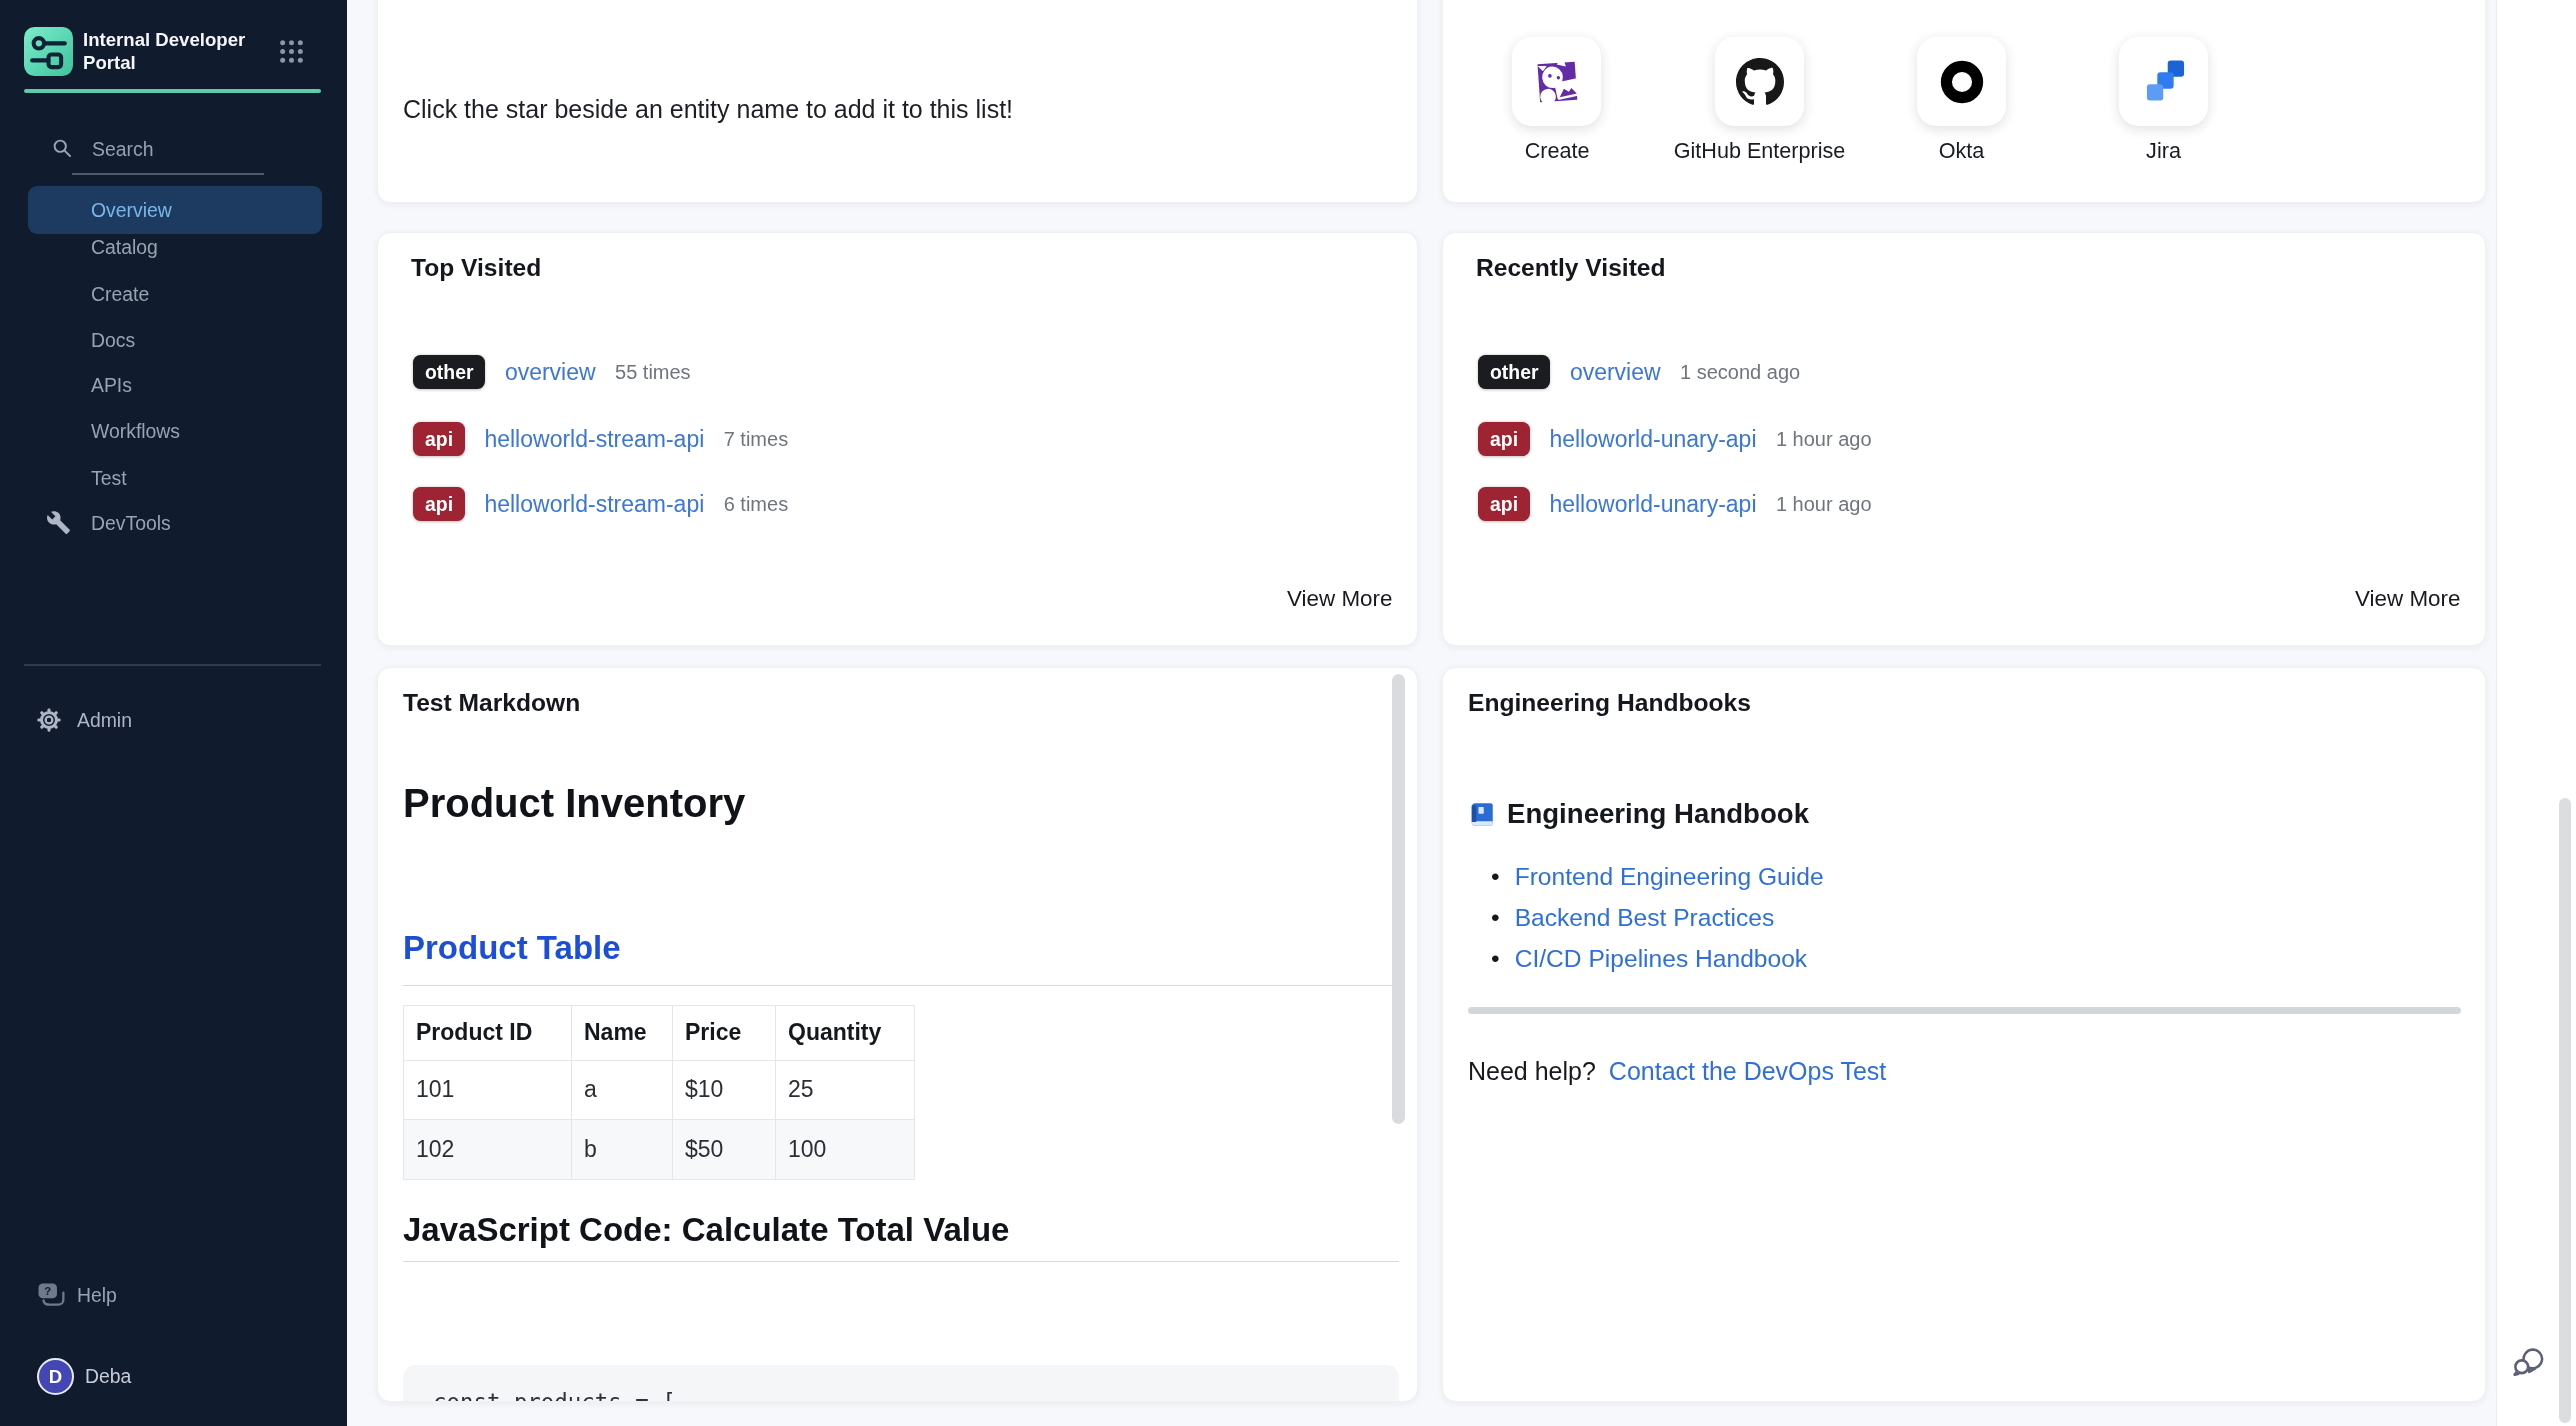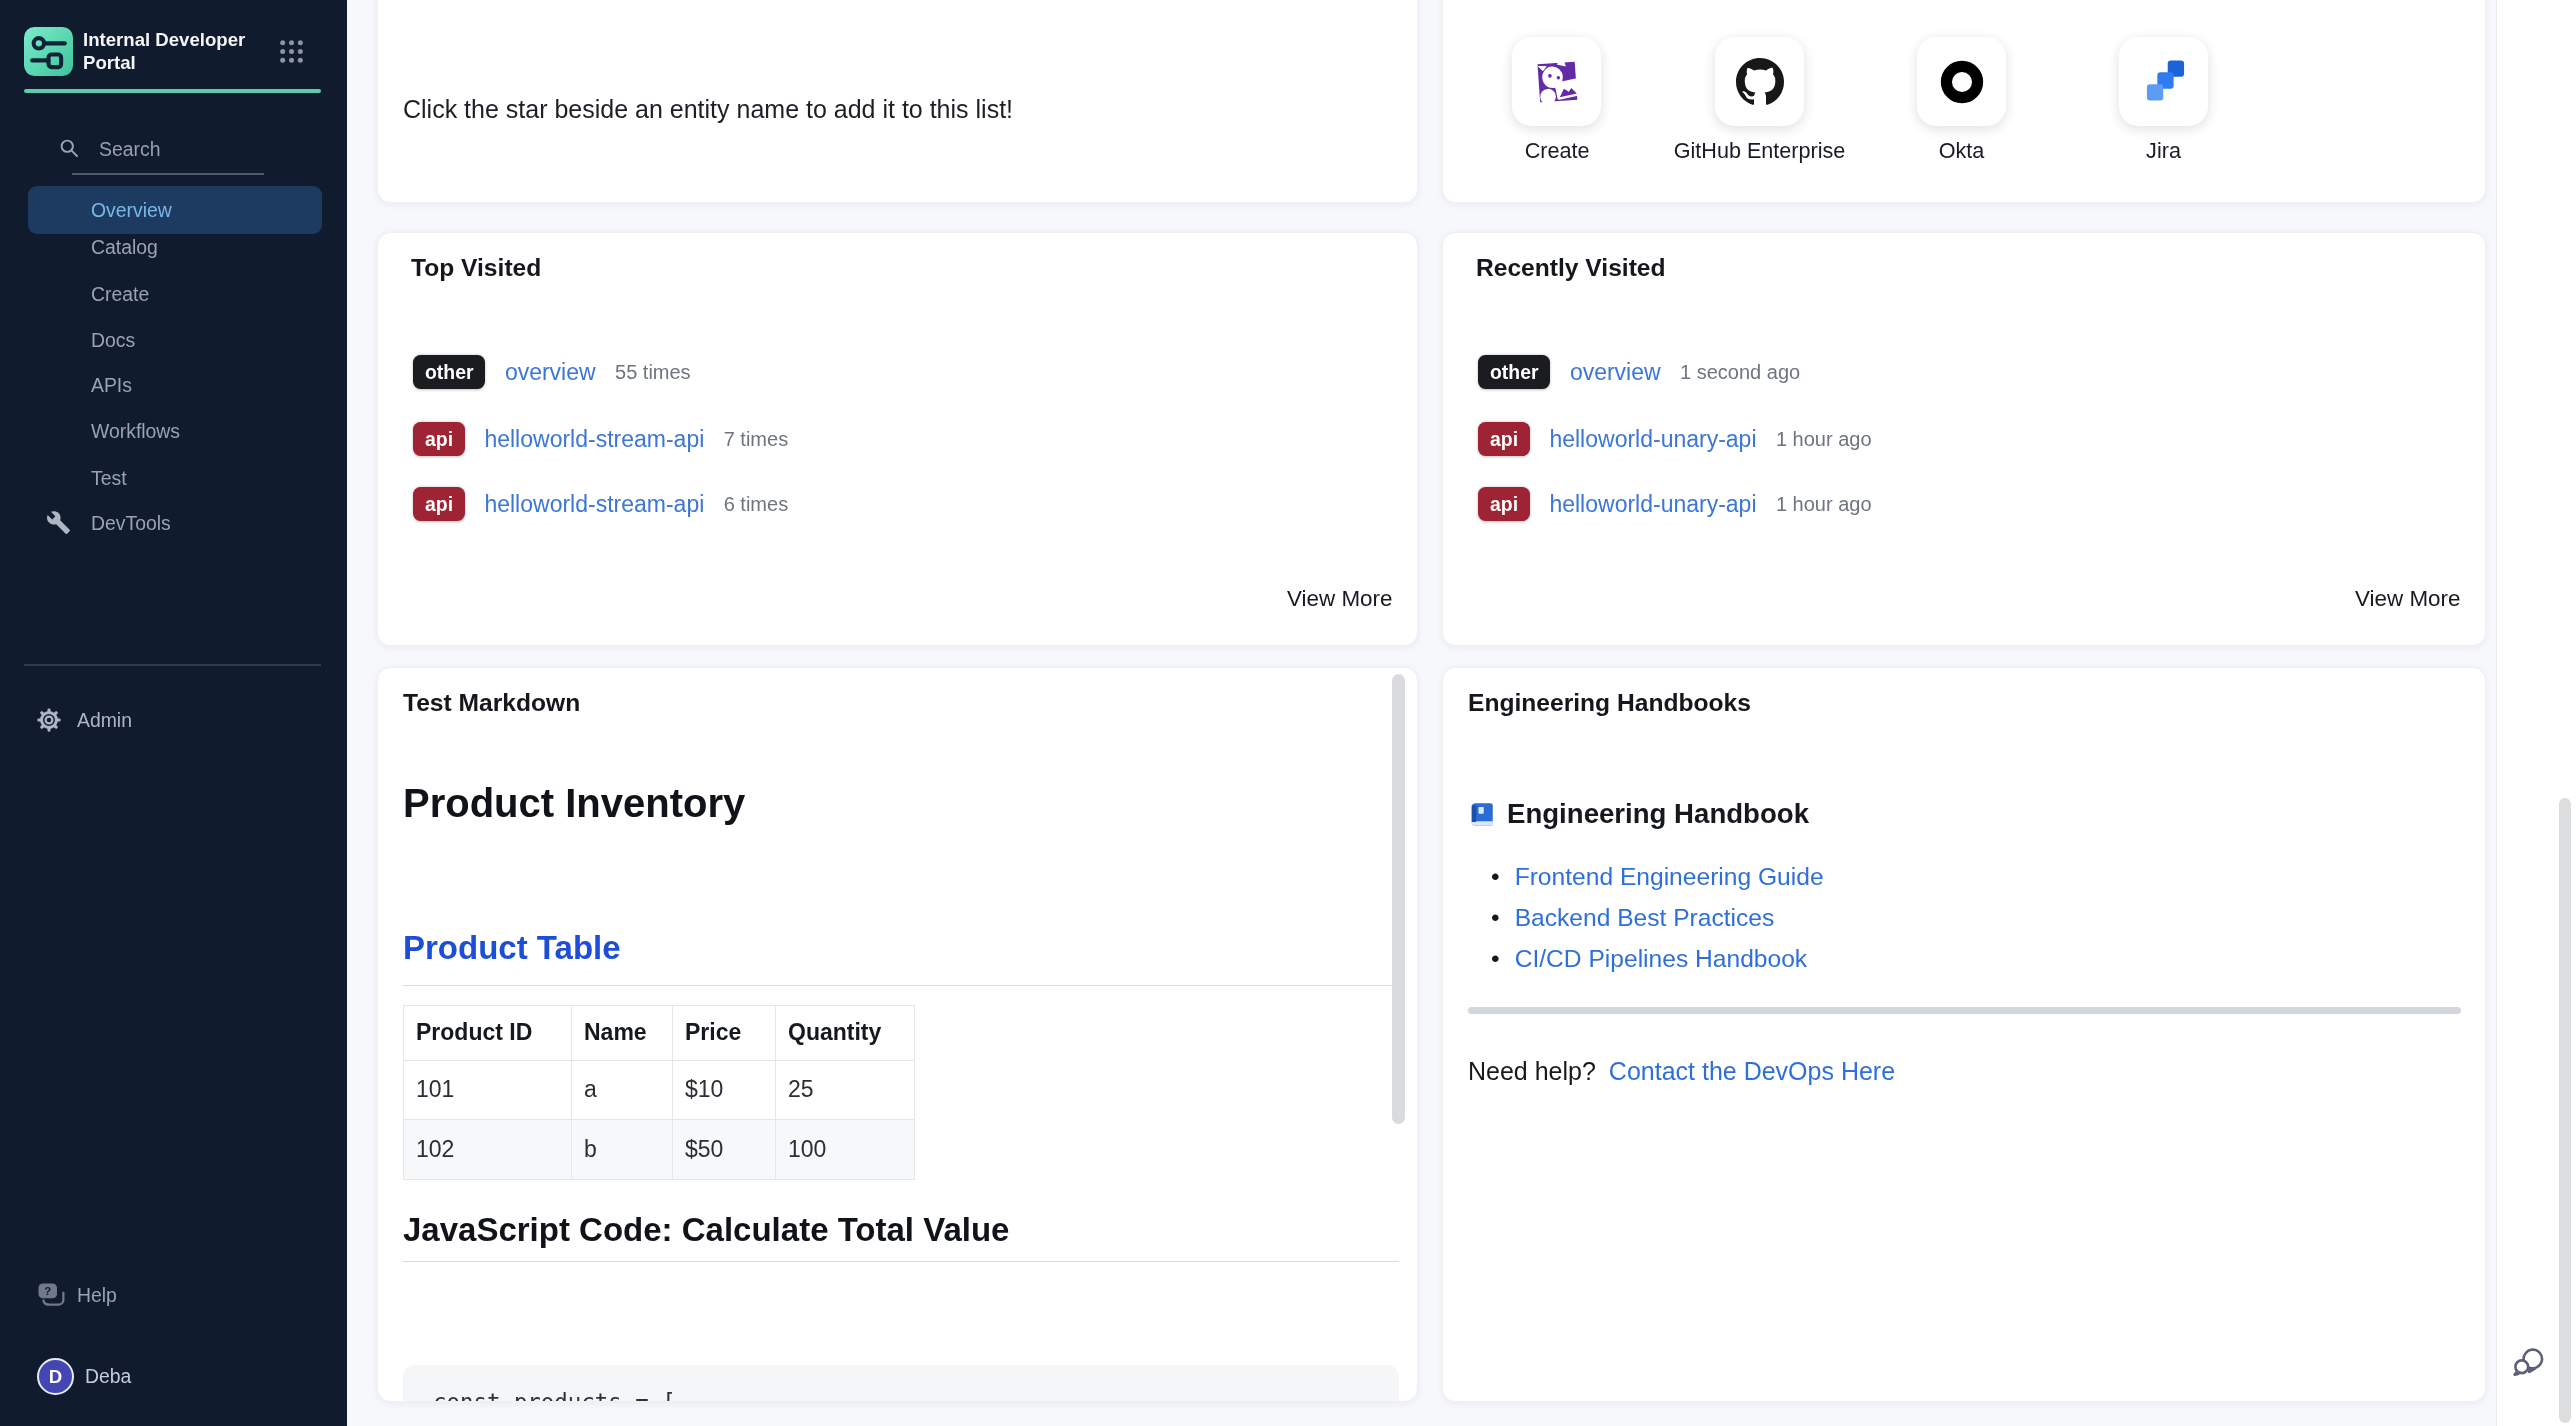--- a/index.html
+++ b/index.html
@@ -6,21 +6,21 @@
   html,body { width:2576px; height:1427px; overflow:hidden; background:#f7f8fb;
     font-family:"Liberation Sans", sans-serif; position:relative; }
 
   
   .sidebar { position:absolute; left:0; top:0; width:347px; height:1427px; background:#101b2d; }
   .logo-box { position:absolute; left:24px; top:27px; width:49px; height:49px; }
   .brand-title { position:absolute; left:83px; top:28px; width:186px; font-size:18.6px; line-height:23px;
     font-weight:700; color:#f4f6f9; }
   .apps-grid { position:absolute; left:279px; top:39px; width:25px; height:25px; cursor:pointer; }
   .brand-divider { position:absolute; left:24px; top:89px; width:297px; height:3.7px; background:#5ecbaa; border-radius:2.2px; }
-  .search-row { position:absolute; left:8px; top:128px; width:347px; height:42px; cursor:pointer; }
+  .search-row { position:absolute; left:1px; top:128px; width:347px; height:42px; cursor:pointer; }
   .search-row svg { position:absolute; left:51px; top:10.4px; }
   .search-label { position:absolute; left:91px; top:0; line-height:42px; font-size:19.4px; color:#97a0b2; }
   .search-underline { position:absolute; left:72px; top:173px; width:192px; height:1.5px; background:rgba(255,255,255,.28); }
 
   .nav-item { position:absolute; left:28px; width:294px; height:46px; line-height:46px;
     font-size:19.4px; color:#9aa3b2; padding-left:63px; cursor:pointer; border-radius:9px; }
   .nav-item.active { top:186px; height:48px; line-height:48px; background:#1d3b60; color:#79b7e9; }
   .icon-in-item { position:absolute; left:18px; top:10.4px; }
   .nav-divider { position:absolute; left:24px; top:664px; width:297px; height:1.5px; background:rgba(255,255,255,.14); }
   .admin-item, .help-item { position:absolute; left:28px; width:294px; height:46px; line-height:46px;
@@ -348,21 +348,21 @@
   <ul class="hb-list">
     <li><span class="hb-link">Frontend Engineering Guide</span></li>
     <li><span class="hb-link">Backend Best Practices</span></li>
     <li><span class="hb-link">CI/CD Pipelines Handbook</span></li>
   </ul>
 
   <div class="hb-divider"></div>
 
   <div class="hb-help">
     <span>Need help?</span>
-    <span class="hb-link">Contact the DevOps Here</span>
+    <span class="hb-link">Contact the DevOps Test</span>
   </div>
 </section>
 
 <div class="gutter"></div>
 <div class="page-thumb"></div>
 
 <div class="chat-fab">
   <svg viewBox="0 0 52 52" width="39" height="39">
     <path d="M31 10 a13 12.5 0 1 1 -5.5 23.8 L27 40 l7.5-4.5 A13 12.5 0 0 1 31 10 z" fill="none" stroke="#5a6174" stroke-width="3.4" stroke-linejoin="round"></path>
     <circle cx="17" cy="33" r="8.5" fill="#fff" stroke="#5a6174" stroke-width="3.4"></circle>

